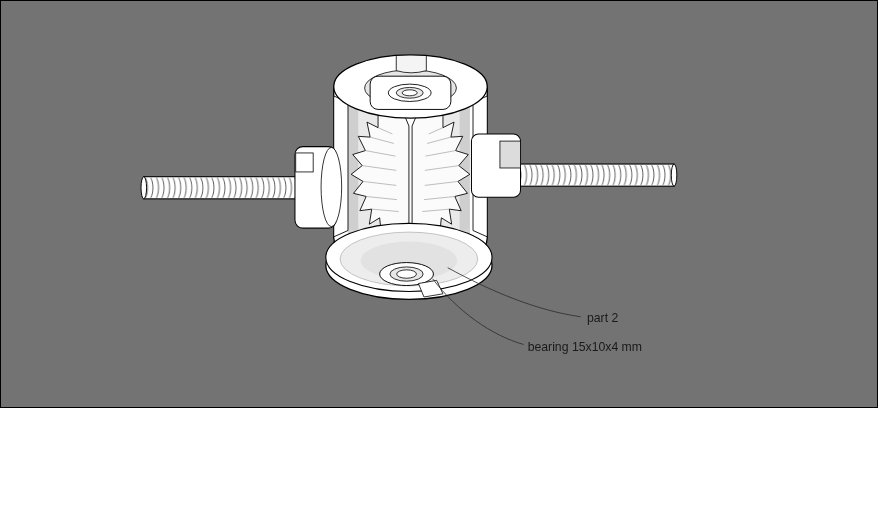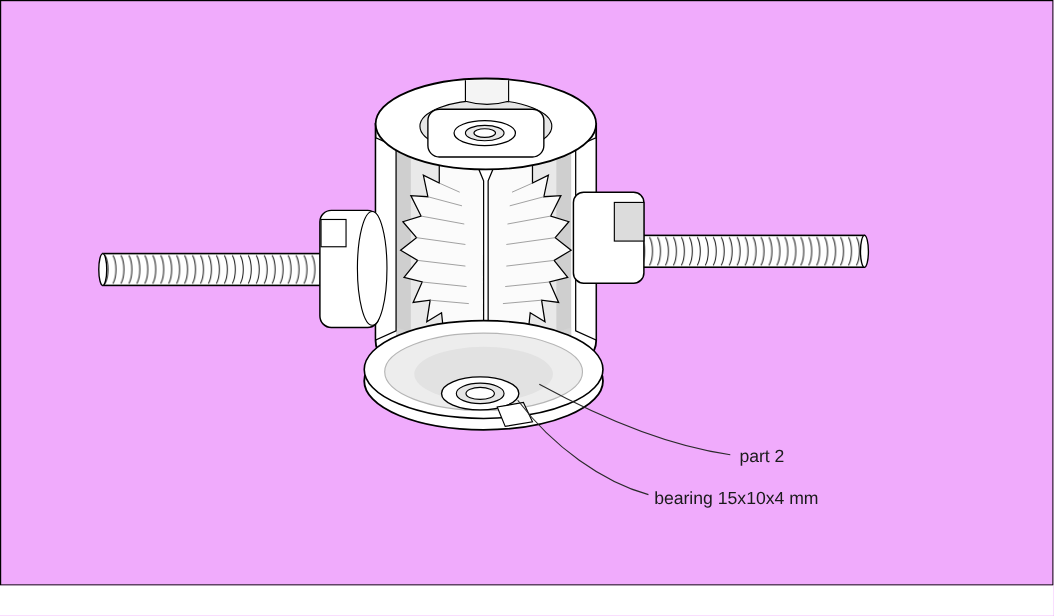--- a/index.html
+++ b/index.html
@@ -1,20 +1,20 @@
 <!DOCTYPE html>
 <html><head>
 <meta charset="utf-8">
 <style>
   html, body { margin: 0; padding: 0; background: #fff; }
   .frame {
-    width: 878px; height: 488px;
+    width: 878px; height: 408px;
     box-sizing: border-box;
     border: 1px solid #000;
-    background: #f0abfc;
+    background: #737373;
     position: relative;
     overflow: hidden;
     font-family: "Liberation Sans", sans-serif;
   }
   svg { display: block; width: 100%; height: 100%; }
   text.annotation {
     font-family: "Liberation Sans", sans-serif;
     font-size: 15.5px;
     fill: #1a1a1a;
   }

